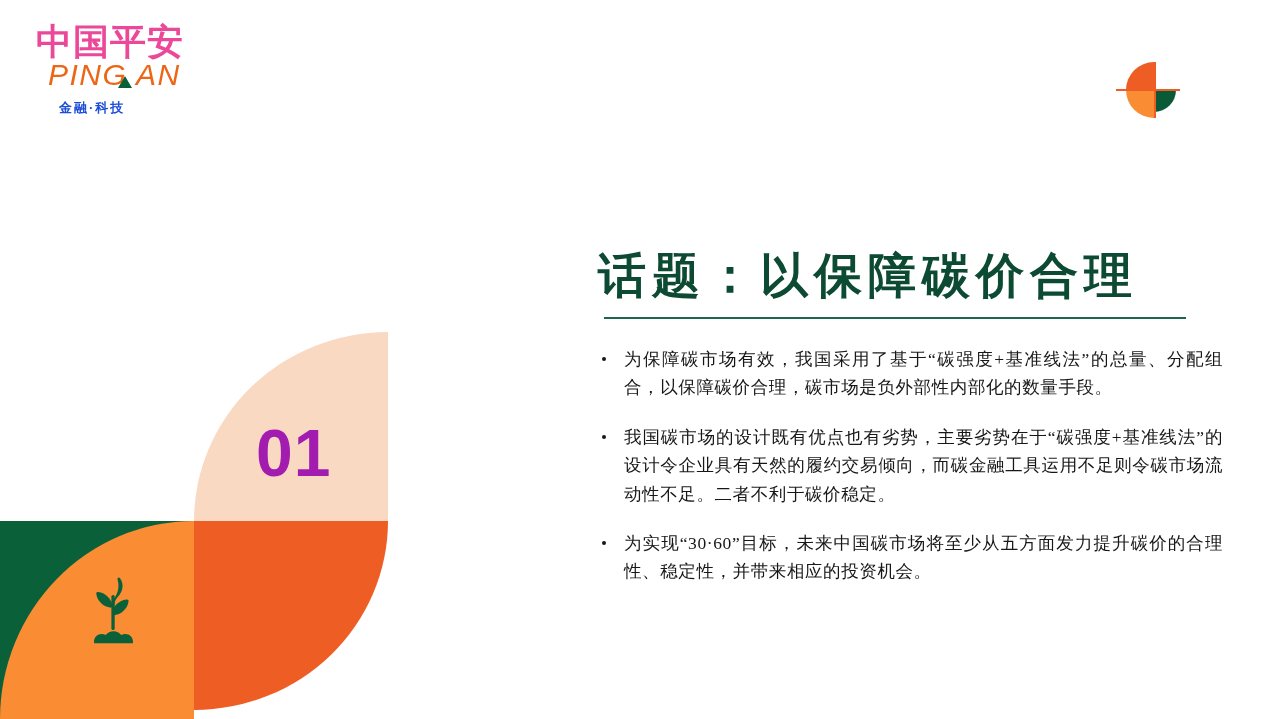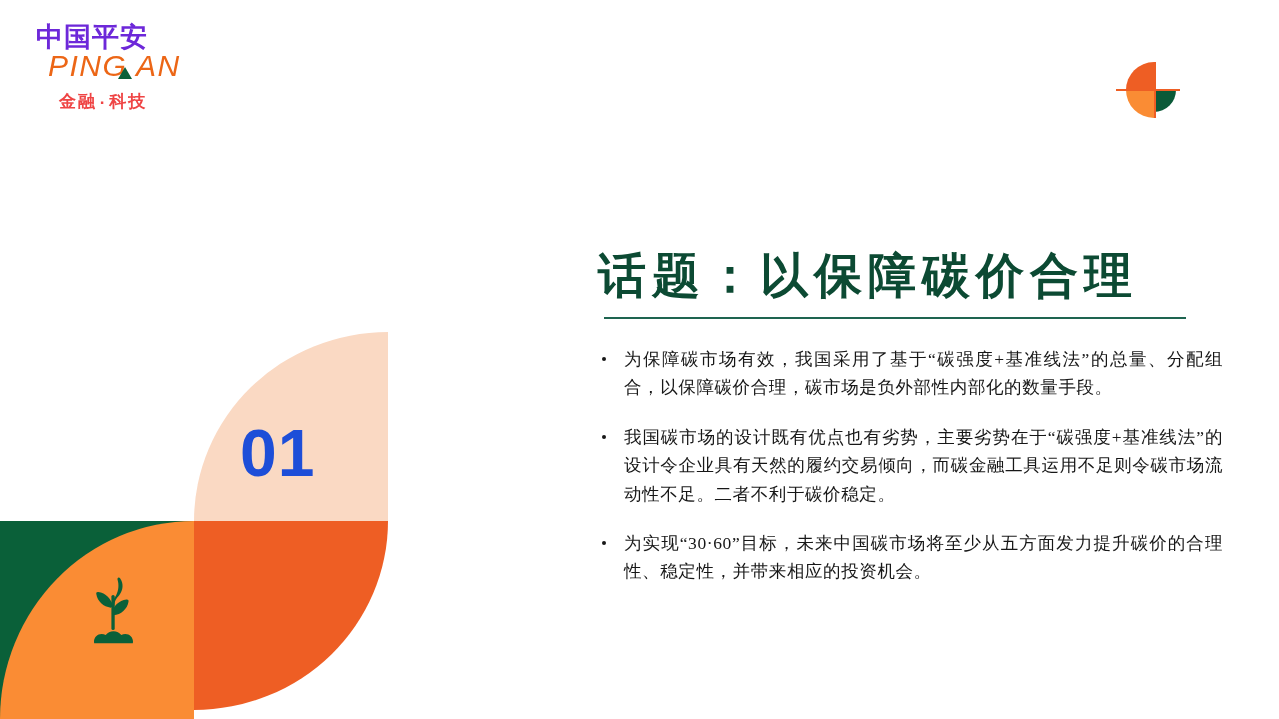--- a/index.html
+++ b/index.html
@@ -19,23 +19,23 @@
   #brand-logo {
     position: absolute;
     left: 36px;
     top: 24px;
     width: 260px;
     height: 60px;
   }
   #brand-logo .cn-mark {
     font-family: "Liberation Sans", sans-serif;
     font-weight: 700;
-    font-size: 27px;
+    font-size: 36px;
     letter-spacing: 1px;
-    color: #6d28d9;
+    color: #ec4899;
     line-height: 1;
     display: inline-block;
     vertical-align: middle;
   }
   #brand-logo .pingan-wrap {
     display: inline-block;
     vertical-align: middle;
     margin-left: 12px;
     position: relative;
     font-style: italic;
@@ -52,25 +52,25 @@
     position: absolute;
     left: 70px;
     bottom: 2px;
     width: 0;
     height: 0;
     border-left: 7px solid transparent;
     border-right: 7px solid transparent;
     border-bottom: 12px solid #0A6039;
   }
   #brand-logo .tagline {
-    font-family: Liberation Mono, monospace;
-    font-weight: 700;
-    font-size: 17px;
+    font-family: Liberation Sans, sans-serif;
+    font-weight: 700;
+    font-size: 13px;
     letter-spacing: 2px;
-    color: #ef4444;
+    color: #1d4ed8;
     margin-top: 9px;
     margin-left: 23px;
   }
 
   
   #corner-mark {
     position: absolute;
     left: 1110px;
     top: 62px;
     width: 72px;
@@ -152,27 +152,27 @@
     position: absolute;
     left: 194px;
     top: 201px;
     width: 194px;
     height: 189px;
     background: #EE5E24;
     border-bottom-right-radius: 194px 189px;
   }
   #left-graphic .section-number {
     position: absolute;
-    left: 240px;
+    left: 256px;
     top: 100px;
     font-family: "Liberation Sans", sans-serif;
     font-weight: 700;
     font-size: 66px;
     letter-spacing: 1px;
-    color: #1d4ed8;
+    color: #a21caf;
     line-height: 1;
   }
   #left-graphic .sprout-icon {
     position: absolute;
     left: 82px;
     top: 255px;
     width: 62px;
     height: 72px;
   }
 

